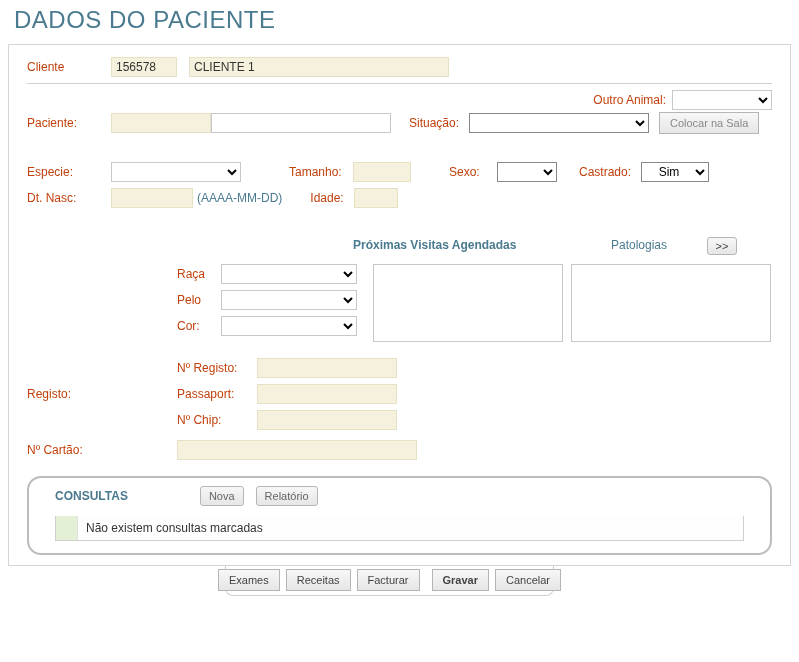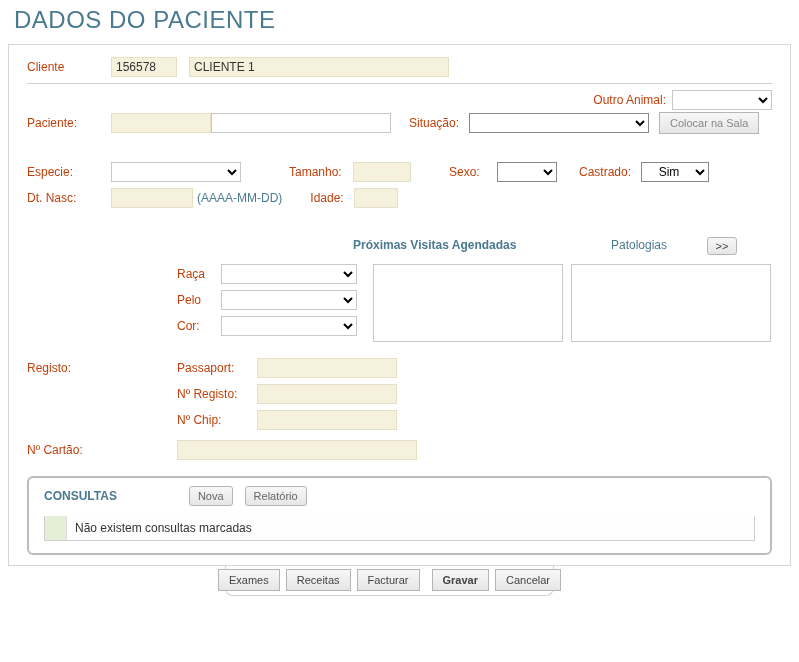--- a/index.html
+++ b/index.html
@@ -98,23 +98,23 @@
   background: linear-gradient(#f7f7f7,#e6e6e6);
   height: 18px;
   width: 30px;
   font-size: 11px;
   color: #444;
   border-radius: 3px;
   cursor: pointer;
 }
 .consultas {
   border: 2px solid #bcbcbc;
-  border-radius: 6px;
+  border-radius: 14px;
   margin-top: 16px;
-  padding: 8px 15px 12px;
+  padding: 8px 26px 12px;
 }
 .consultas-header {
   display: flex;
   align-items: center;
   gap: 12px;
   margin-bottom: 10px;
 }
 .consultas-title {
   color: #4a7a8f;
   font-weight: 700;
@@ -239,27 +239,27 @@
         <span class="lbl" style="width:44px">Cor:</span>
         <select class="sel light" style="width:136px"></select>
       </div>
     </div>
     <div class="multi" style="width:190px; height:78px; margin-right:8px"></div>
     <div class="multi" style="width:200px; height:78px"></div>
   </div>
 
   <div style="margin-top:16px">
     <div class="row">
+      <div style="width:150px"></div>
+      <span class="lbl" style="width:80px">Nº Registo:</span>
+      <div class="ybox" style="width:140px"></div>
+    </div>
+    <div class="row">
       <span class="lbl" style="width:150px">Registo:</span>
       <span class="lbl" style="width:80px">Passaport:</span>
-      <div class="ybox" style="width:140px"></div>
-    </div>
-    <div class="row">
-      <div style="width:150px"></div>
-      <span class="lbl" style="width:80px">Nº Registo:</span>
       <div class="ybox" style="width:140px"></div>
     </div>
     <div class="row">
       <div style="width:150px"></div>
       <span class="lbl" style="width:80px">Nº Chip:</span>
       <div class="ybox" style="width:140px"></div>
     </div>
   </div>
 
   <div class="row" style="margin-top:10px">

